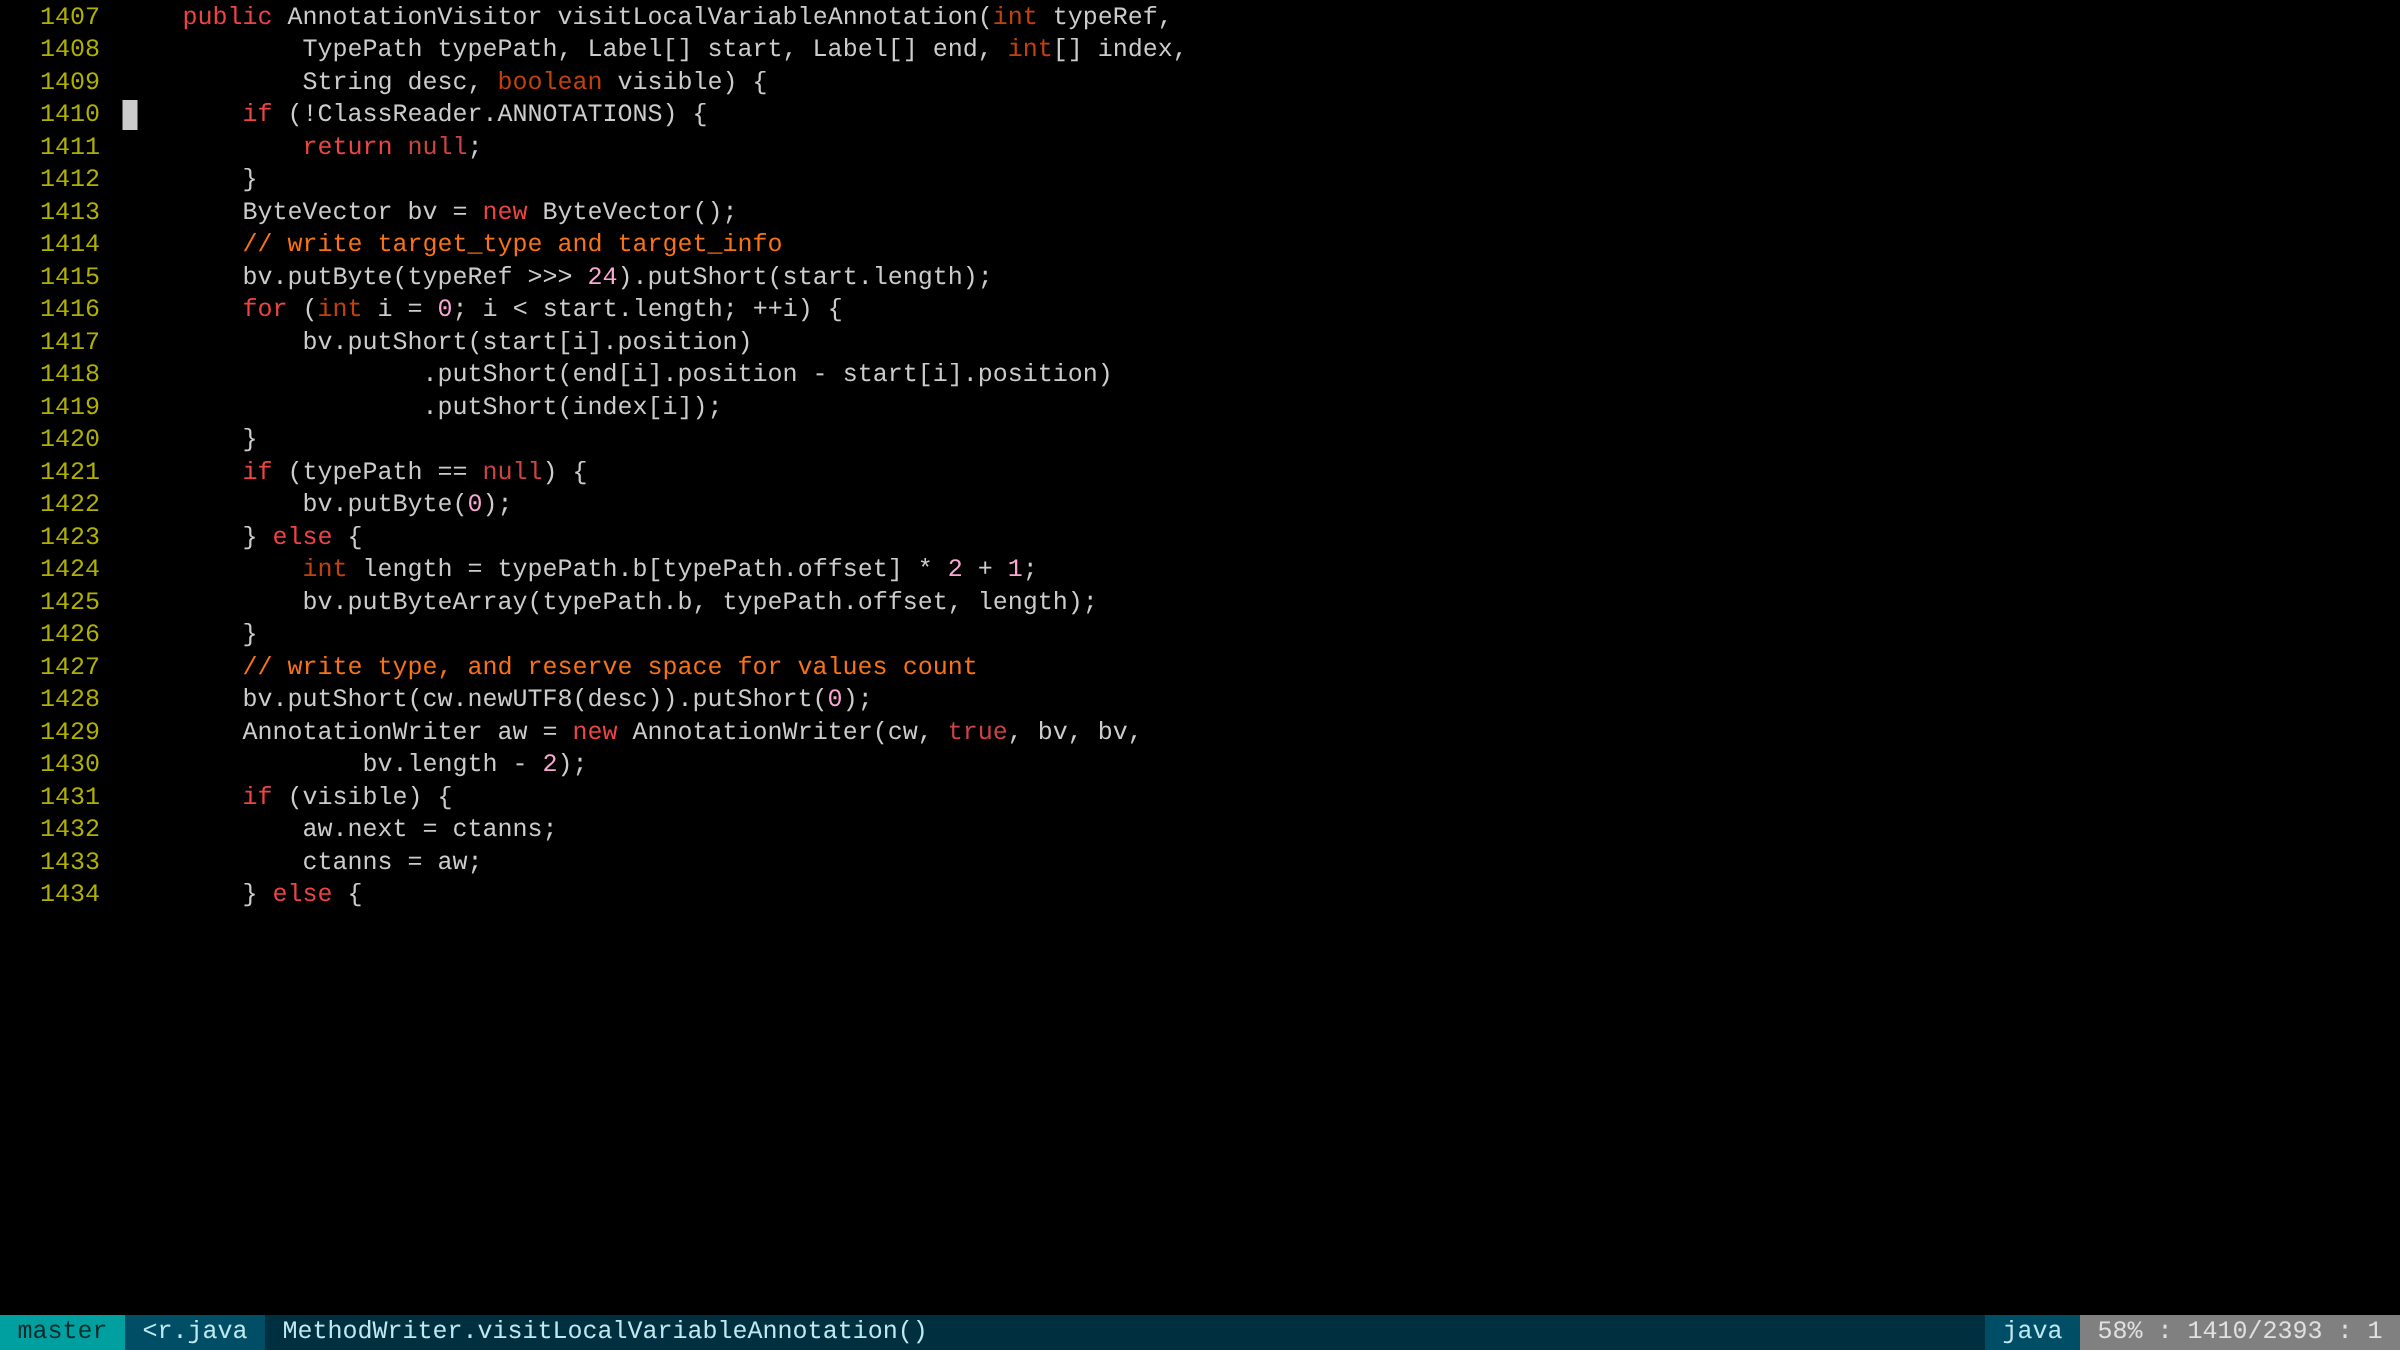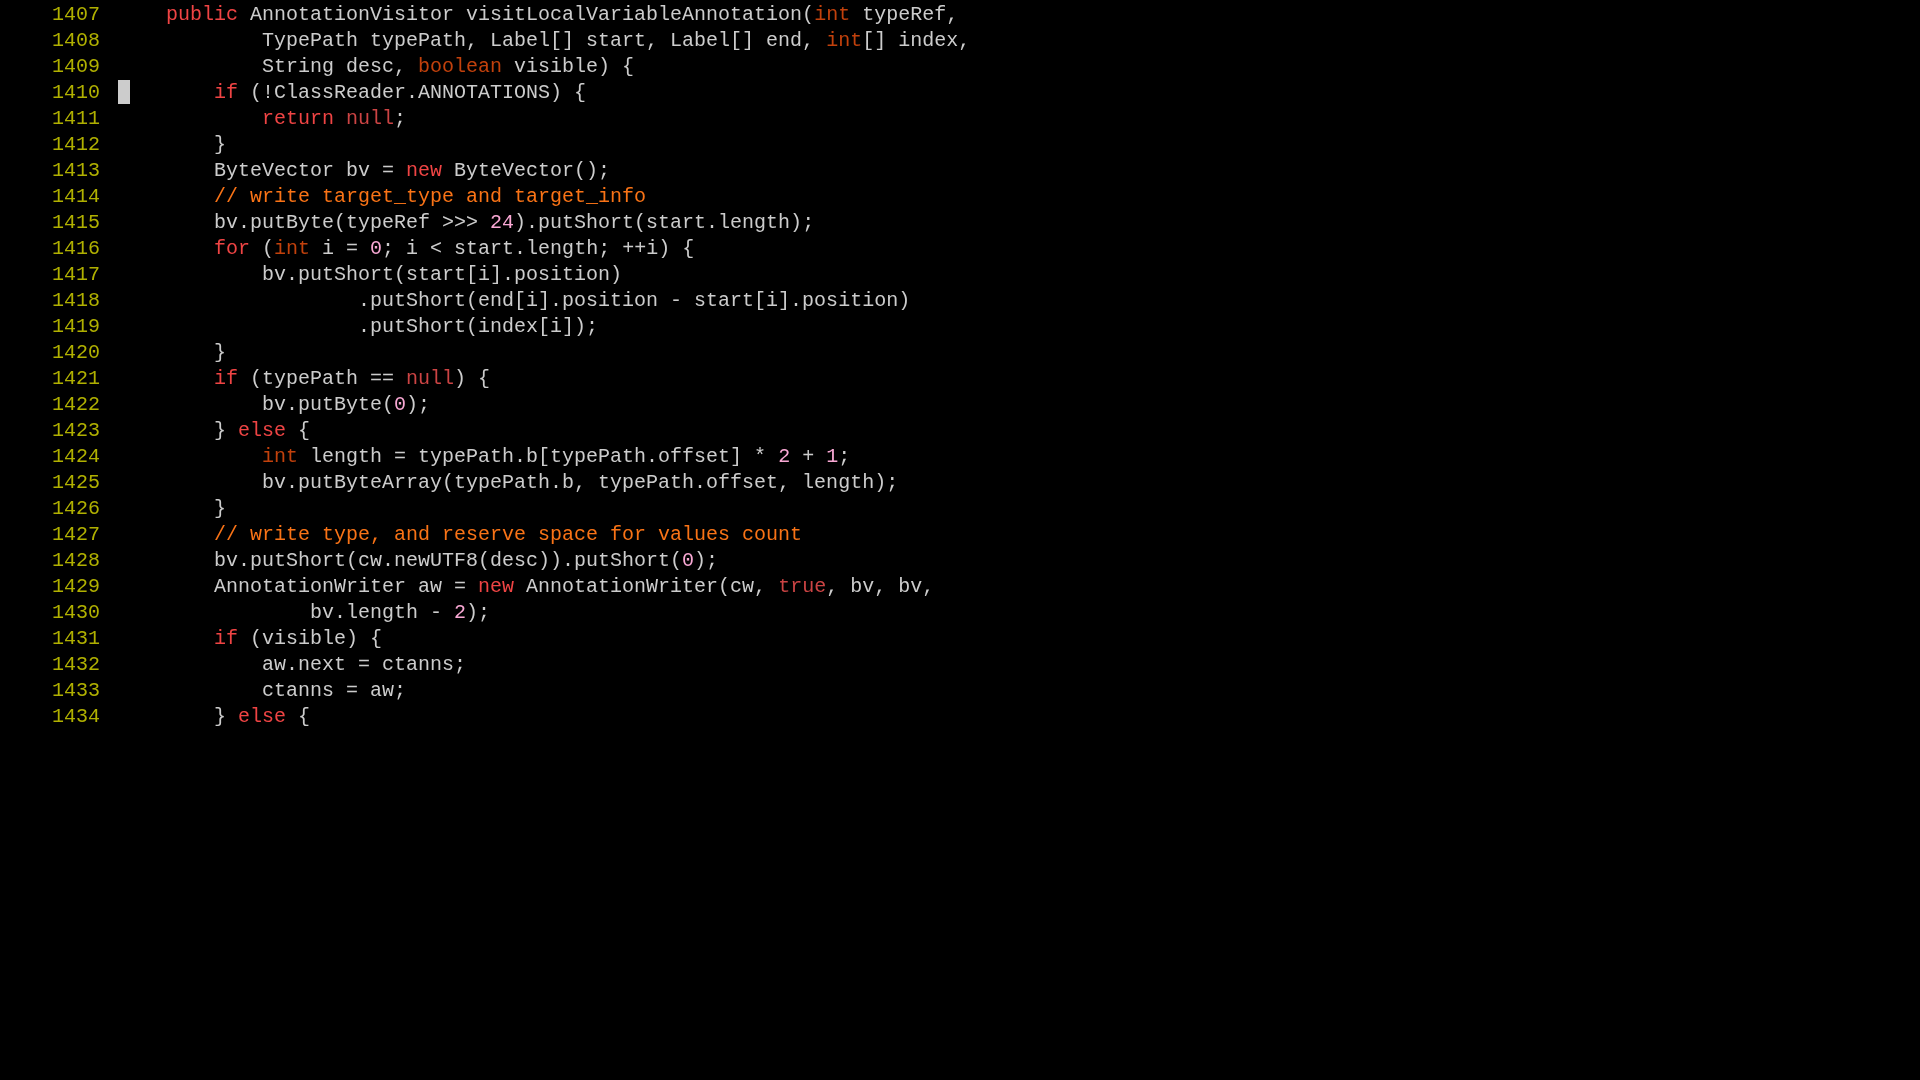--- a/index.html
+++ b/index.html
@@ -11,21 +11,20 @@
     font-size: 20px;
     line-height: 1.3;
     overflow: hidden;
     width: 1920px;
     height: 1080px;
   }
   .editor {
     display: flex;
     flex-direction: column;
     height: 100%;
-    padding-left: 20px;
   }
   .code-area {
     flex: 1;
     overflow: hidden;
     white-space: pre;
     padding-top: 2px;
   }
   .line {
     display: flex;
   }
@@ -72,13 +71,21 @@
   .sb-func   { background:#003040; color:#c0e8f0; flex:0 0 auto; }
   .sb-spacer { background:#003040; flex:1; }
   .sb-ft     { background:#004e66; color:#c0e8f0; }
   .sb-pos    { background:#808080; color:#e0e0e0; }
 </style>
 </head>
 <body>
 
 <div class="editor">
   <div class="code-area" id="code-area"><div class="line"><span class="gutter">1407</span><span class="code"><span class="plain">    </span><span class="kw">public</span><span class="plain"> AnnotationVisitor visitLocalVariableAnnotation(</span><span class="typekw">int</span><span class="plain"> typeRef,</span></span></div><div class="line"><span class="gutter">1408</span><span class="code"><span class="plain">            </span><span class="plain">TypePath typePath, Label[] start, Label[] end, </span><span class="typekw">int</span><span class="plain">[] index,</span></span></div><div class="line"><span class="gutter">1409</span><span class="code"><span class="plain">            </span><span class="plain">String desc, </span><span class="typekw">boolean</span><span class="plain"> visible) {</span></span></div><div class="line"><span class="gutter">1410</span><span class="code"><span class="cursor"> </span><span class="plain">       </span><span class="kw">if</span><span class="plain"> (!ClassReader.ANNOTATIONS) {</span></span></div><div class="line"><span class="gutter">1411</span><span class="code"><span class="plain">            </span><span class="kw">return</span><span class="plain"> </span><span class="bool">null</span><span class="plain">;</span></span></div><div class="line"><span class="gutter">1412</span><span class="code"><span class="plain">        </span><span class="plain">}</span></span></div><div class="line"><span class="gutter">1413</span><span class="code"><span class="plain">        </span><span class="plain">ByteVector bv = </span><span class="kw">new</span><span class="plain"> ByteVector();</span></span></div><div class="line"><span class="gutter">1414</span><span class="code"><span class="plain">        </span><span class="cmt">// write target_type and target_info</span></span></div><div class="line"><span class="gutter">1415</span><span class="code"><span class="plain">        </span><span class="plain">bv.putByte(typeRef &gt;&gt;&gt; </span><span class="num">24</span><span class="plain">).putShort(start.length);</span></span></div><div class="line"><span class="gutter">1416</span><span class="code"><span class="plain">        </span><span class="kw">for</span><span class="plain"> (</span><span class="typekw">int</span><span class="plain"> i = </span><span class="num">0</span><span class="plain">; i &lt; start.length; ++i) {</span></span></div><div class="line"><span class="gutter">1417</span><span class="code"><span class="plain">            </span><span class="plain">bv.putShort(start[i].position)</span></span></div><div class="line"><span class="gutter">1418</span><span class="code"><span class="plain">                    </span><span class="plain">.putShort(end[i].position - start[i].position)</span></span></div><div class="line"><span class="gutter">1419</span><span class="code"><span class="plain">                    </span><span class="plain">.putShort(index[i]);</span></span></div><div class="line"><span class="gutter">1420</span><span class="code"><span class="plain">        </span><span class="plain">}</span></span></div><div class="line"><span class="gutter">1421</span><span class="code"><span class="plain">        </span><span class="kw">if</span><span class="plain"> (typePath == </span><span class="bool">null</span><span class="plain">) {</span></span></div><div class="line"><span class="gutter">1422</span><span class="code"><span class="plain">            </span><span class="plain">bv.putByte(</span><span class="num">0</span><span class="plain">);</span></span></div><div class="line"><span class="gutter">1423</span><span class="code"><span class="plain">        </span><span class="plain">} </span><span class="kw">else</span><span class="plain"> {</span></span></div><div class="line"><span class="gutter">1424</span><span class="code"><span class="plain">            </span><span class="typekw">int</span><span class="plain"> length = typePath.b[typePath.offset] * </span><span class="num">2</span><span class="plain"> + </span><span class="num">1</span><span class="plain">;</span></span></div><div class="line"><span class="gutter">1425</span><span class="code"><span class="plain">            </span><span class="plain">bv.putByteArray(typePath.b, typePath.offset, length);</span></span></div><div class="line"><span class="gutter">1426</span><span class="code"><span class="plain">        </span><span class="plain">}</span></span></div><div class="line"><span class="gutter">1427</span><span class="code"><span class="plain">        </span><span class="cmt">// write type, and reserve space for values count</span></span></div><div class="line"><span class="gutter">1428</span><span class="code"><span class="plain">        </span><span class="plain">bv.putShort(cw.newUTF8(desc)).putShort(</span><span class="num">0</span><span class="plain">);</span></span></div><div class="line"><span class="gutter">1429</span><span class="code"><span class="plain">        </span><span class="plain">AnnotationWriter aw = </span><span class="kw">new</span><span class="plain"> AnnotationWriter(cw, </span><span class="bool">true</span><span class="plain">, bv, bv,</span></span></div><div class="line"><span class="gutter">1430</span><span class="code"><span class="plain">                </span><span class="plain">bv.length - </span><span class="num">2</span><span class="plain">);</span></span></div><div class="line"><span class="gutter">1431</span><span class="code"><span class="plain">        </span><span class="kw">if</span><span class="plain"> (visible) {</span></span></div><div class="line"><span class="gutter">1432</span><span class="code"><span class="plain">            </span><span class="plain">aw.next = ctanns;</span></span></div><div class="line"><span class="gutter">1433</span><span class="code"><span class="plain">            </span><span class="plain">ctanns = aw;</span></span></div><div class="line"><span class="gutter">1434</span><span class="code"><span class="plain">        </span><span class="plain">} </span><span class="kw">else</span><span class="plain"> {</span></span></div></div>
+  <div class="statusbar">
+    <div class="sb-seg sb-branch">master</div>
+    <div class="sb-seg sb-file">&lt;r.java</div>
+    <div class="sb-seg sb-func">MethodWriter.visitLocalVariableAnnotation()</div>
+    <div class="sb-spacer"></div>
+    <div class="sb-seg sb-ft">java</div>
+    <div class="sb-seg sb-pos">58% : 1410/2393 : 1</div>
+  </div>
 </div>
 
 </body></html>

